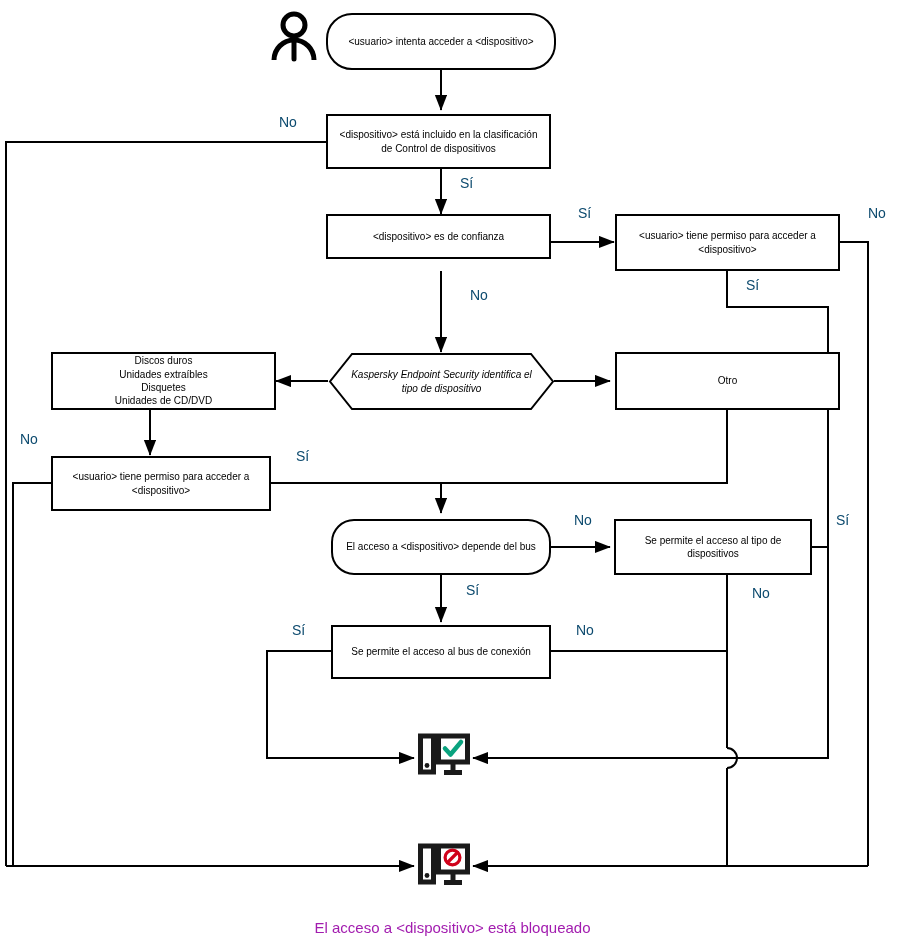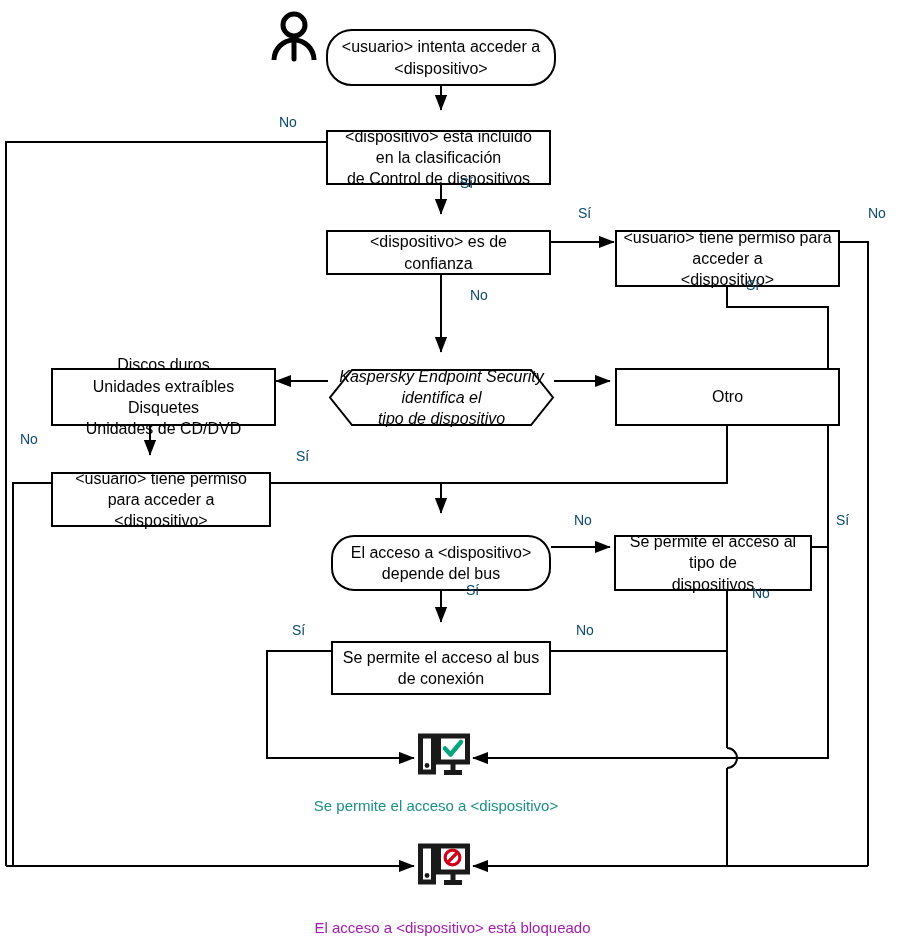--- a/index.html
+++ b/index.html
@@ -29,25 +29,24 @@
   
   .node {
     position: absolute;
     box-sizing: border-box;
     display: flex;
     align-items: center;
     justify-content: center;
     text-align: center;
     background: #ffffff;
     border: 2px solid #000000;
-    font-size: 16px;
+    font-size: 10px;
     line-height: 1.33;
     color: #000000;
     padding: 2px 6px;
-    margin-top: 16px;
   }
   .node.terminator {
     border-radius: 26px;
   }
   .node.hexagon {
     border: none;
     background: transparent;
   }
   .node .node-text {
     display: block;
@@ -239,16 +238,15 @@
 
   <div class="edge-label" style="left:574px; top:513px;">No</div>
   <div class="edge-label" style="left:466px; top:583px;">Sí</div>
 
   <div class="edge-label" style="left:836px; top:513px;">Sí</div>
   <div class="edge-label" style="left:752px; top:586px;">No</div>
 
   <div class="edge-label" style="left:292px; top:623px;">Sí</div>
   <div class="edge-label" style="left:576px; top:623px;">No</div>
 
-  <div class="caption allow" style="left:0px; top:798px; width:872px;">Se permite el acceso a &lt;dispositivo&gt;</div>
   <div class="caption block" style="left:0px; top:920px; width:905px;">El acceso a &lt;dispositivo&gt; está bloqueado</div>
 
 </div>
 
 </body></html>

